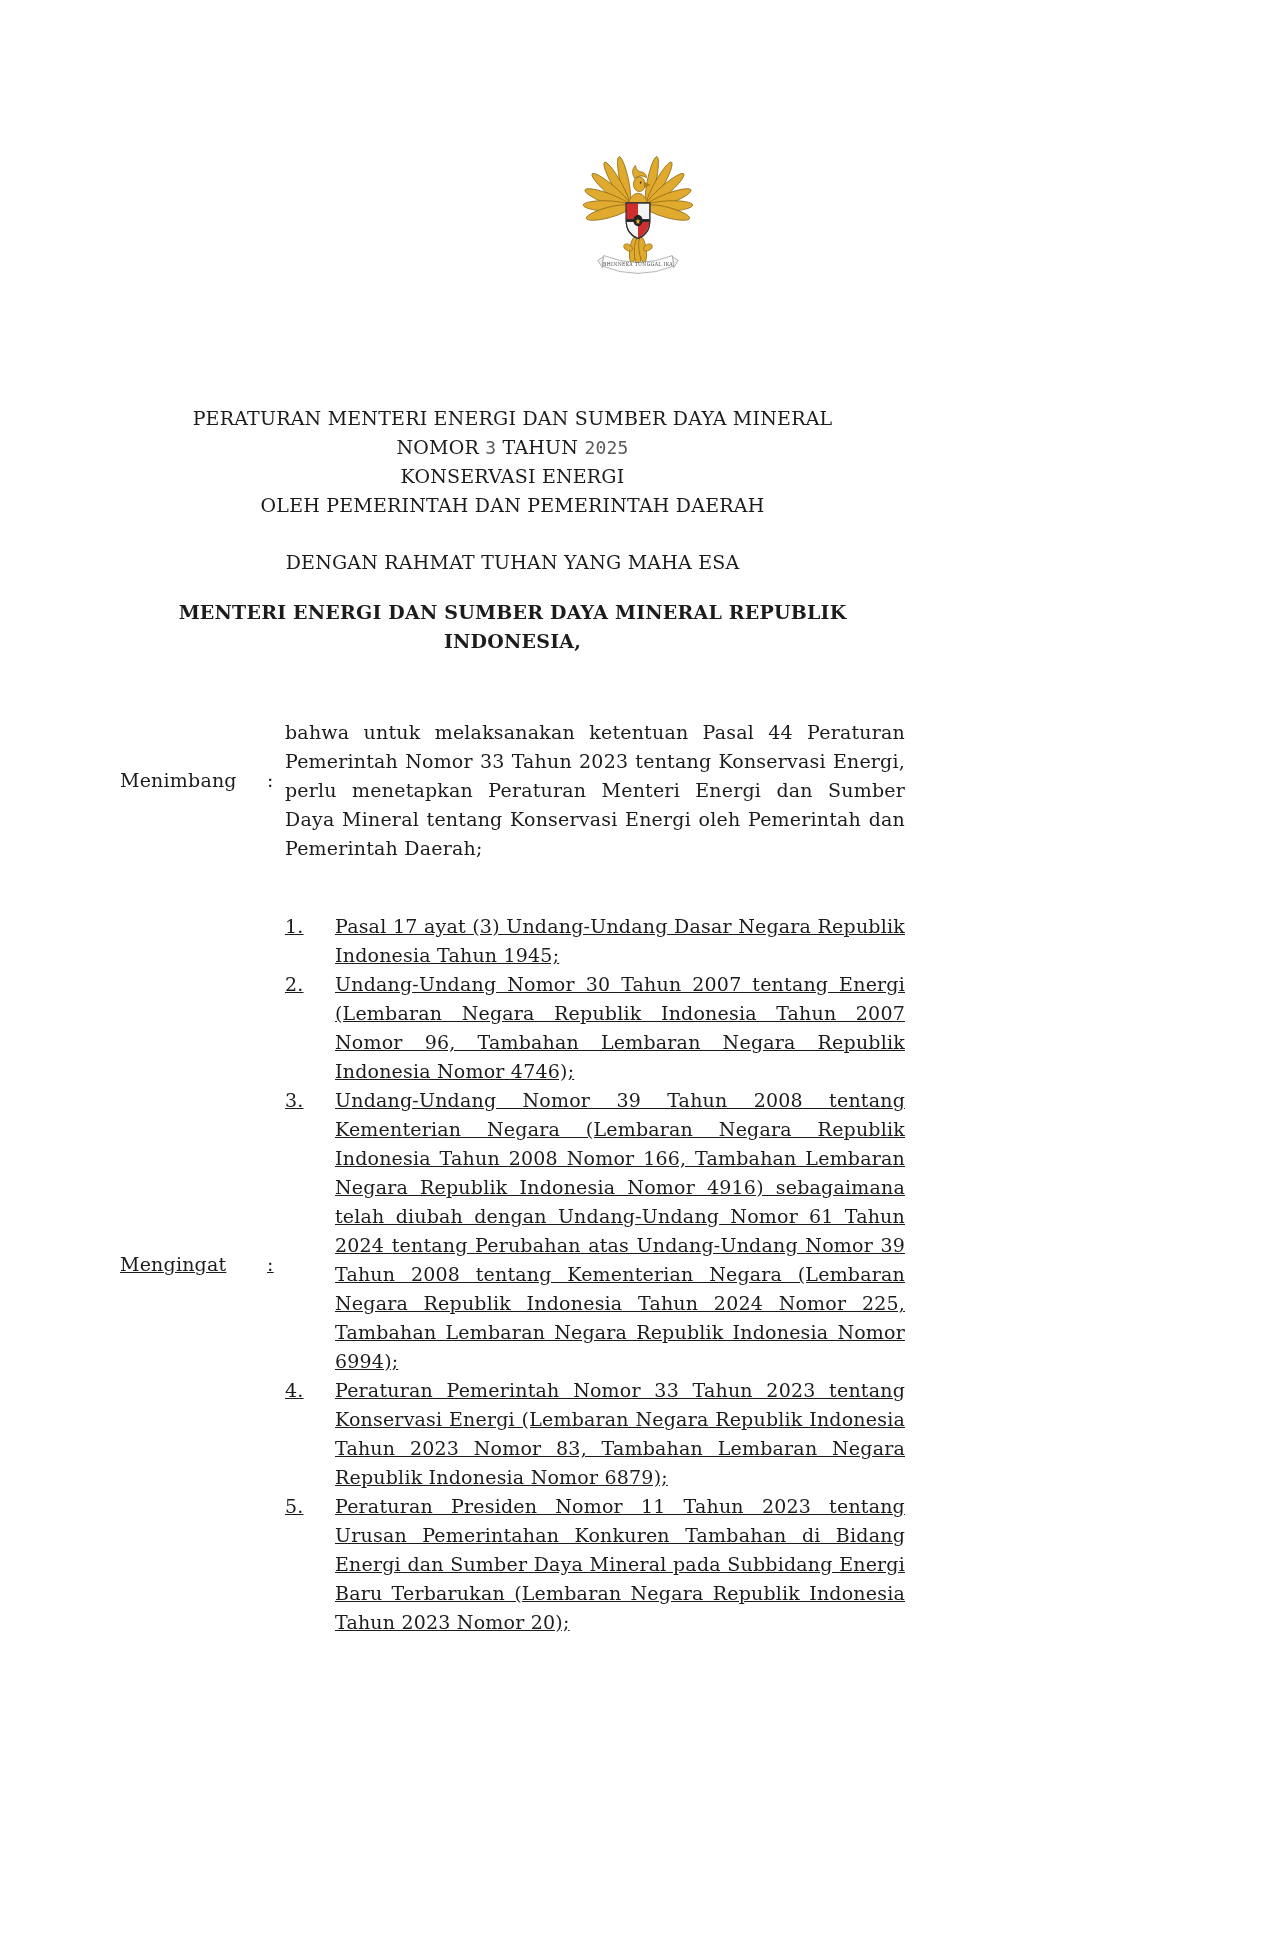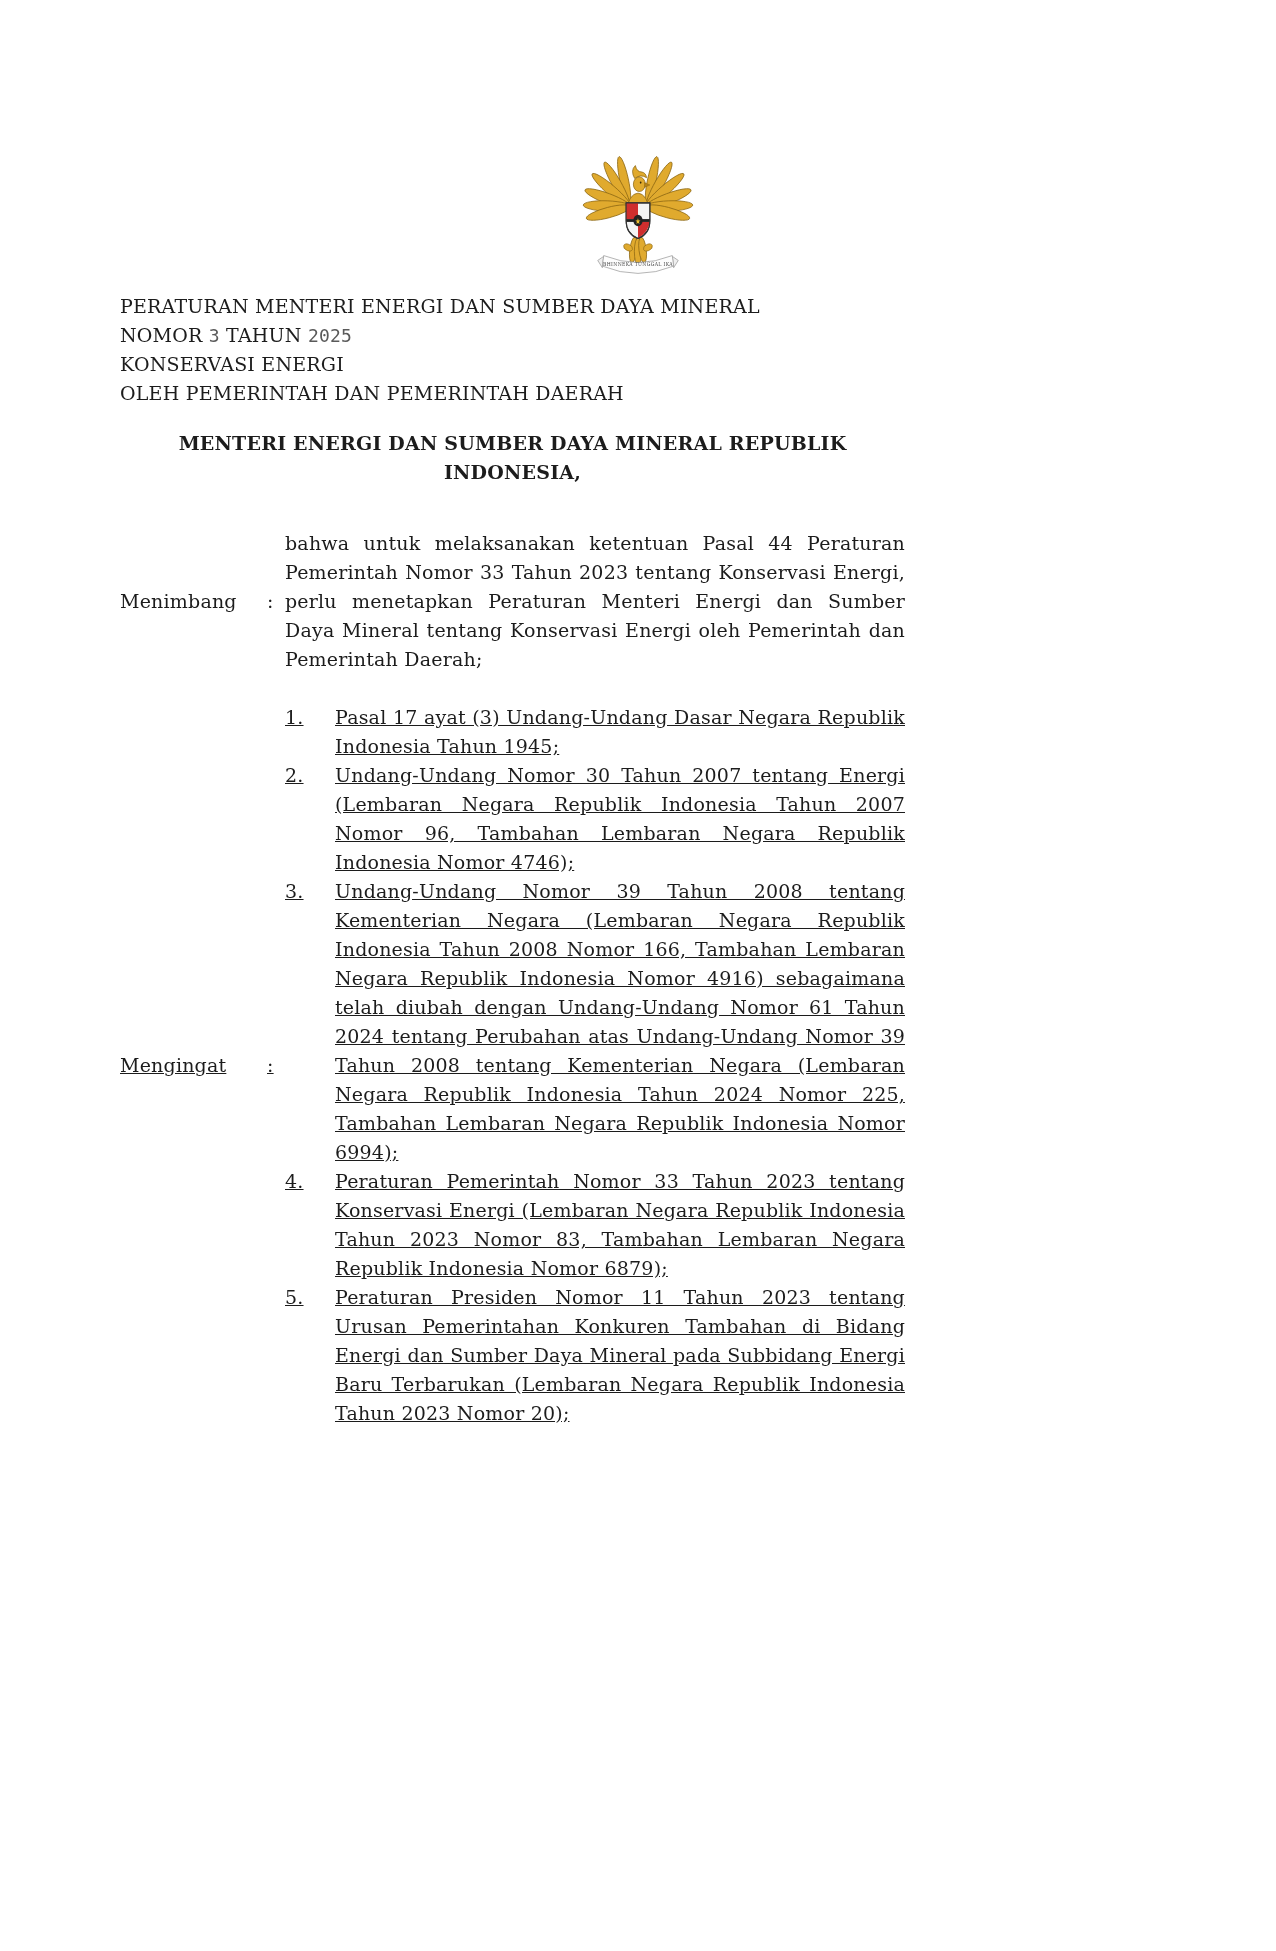--- a/index.html
+++ b/index.html
@@ -21,39 +21,40 @@
     margin-left: 120px;
     font-size: 19px;
     line-height: 29px;
     letter-spacing: 0.2px;
   }
   .emblem-wrap {
     width: 132px;
     margin: 0 auto;
   }
   .title-block {
-    text-align: left;
+    text-align: center;
+    margin-top: 112px;
   }
   .center-line { text-align: center; }
   .mono {
     font-family: "DejaVu Sans Mono", "Liberation Mono", monospace;
     color: #5a5a5a;
     font-size: 18px;
   }
   .rahmat { margin-top: 28px; }
   .minister { margin-top: 21px; font-weight: bold; }
   .block {
     display: flex;
     align-items: center;
   }
   .block-menimbang { margin-top: 42px; }
   .block-mengingat { margin-top: 29px; text-decoration: underline; }
   .block .label { width: 147px; flex: none; }
   .block .colon { width: 18px; flex: none; }
-  .block .body { flex: 1; text-align: justify; }
+  .block .body { flex: 1; text-align: justify; margin-top: 20px; }
   .list-item { display: flex; }
   .list-item .num { width: 50px; flex: none; }
   .list-item .itxt { flex: 1; text-align: justify; }
 </style>
 </head>
 <body>
 
 <div class="page">
   <div class="emblem-wrap">
     <svg width="132" height="150" viewBox="0 0 200 185" preserveAspectRatio="none">
@@ -105,20 +106,21 @@
 
   <div class="content">
 
     <div class="title-block">
       <p>PERATURAN MENTERI ENERGI DAN SUMBER DAYA MINERAL</p>
       <p><span>NOMOR</span> <span class="mono">3</span> <span>TAHUN</span> <span class="mono">2025</span></p>
       <p>KONSERVASI ENERGI</p>
       <p>OLEH PEMERINTAH DAN PEMERINTAH DAERAH</p>
     </div>
 
+    <p class="center-line rahmat">DENGAN RAHMAT TUHAN YANG MAHA ESA</p>
     <p class="center-line minister">MENTERI ENERGI DAN SUMBER DAYA MINERAL REPUBLIK INDONESIA,</p>
 
     <div class="block block-menimbang">
       <div class="label">Menimbang</div>
       <div class="colon">:</div>
       <div class="body">bahwa untuk melaksanakan ketentuan Pasal 44 Peraturan Pemerintah Nomor 33 Tahun 2023 tentang Konservasi Energi, perlu menetapkan Peraturan Menteri Energi dan Sumber Daya Mineral tentang Konservasi Energi oleh Pemerintah dan Pemerintah Daerah;</div>
     </div>
 
     <div class="block block-mengingat">
       <div class="label">Mengingat</div>

